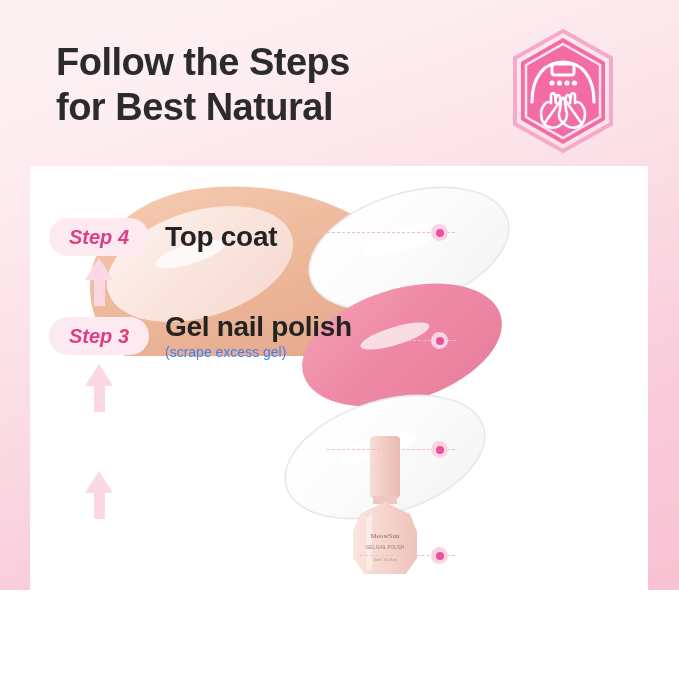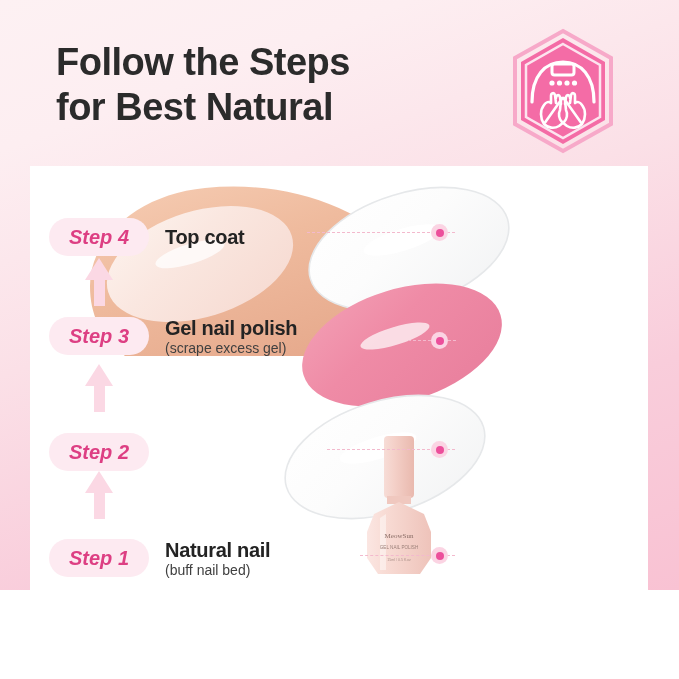--- a/index.html
+++ b/index.html
@@ -78,30 +78,30 @@
     font-weight: bold;
     color: #dd3f83;
     letter-spacing: 0px;
   }
   .step-label {
     position: absolute;
     left: 135px;
     color: #232323;
   }
   .step-title {
-    font-size: 20px;
+    font-size: 28px;
     font-weight: bold;
     letter-spacing: -0.3px;
     white-space: nowrap;
     line-height: 1.1;
   }
   .step-sub {
     font-size: 14px;
     font-weight: normal;
-    color: #404040;
+    color: #3b82f6;
     white-space: nowrap;
     margin-top: 1px;
   }
 
   
   .arrow {
     position: absolute;
     left: 55px;
     width: 28px;
     height: 0;
@@ -143,21 +143,21 @@
   }
   .dot::after {
     content: "";
     width: 8px;
     height: 8px;
     border-radius: 50%;
     background: #ec4f9b;
   }
 
   
-  .bottle { position: absolute; left: 330px; top: 268px; width: 78px; height: 146px; }
+  .bottle { position: absolute; left: 316px; top: 268px; width: 78px; height: 146px; }
   .bottle svg { display: block; width: 100%; height: 100%; }
 
   
   .nail { position: absolute; }
   .nail svg { display: block; width: 100%; height: 100%; }
 
   .nail-top   { left: 272px; top:   8px; width: 215px; height: 150px; }
   .nail-gel   { left: 265px; top: 104px; width: 215px; height: 150px; }
   .nail-base  { left: 248px; top: 216px; width: 215px; height: 150px; }
   .finger     { left: 222px; top: 300px; width: 400px; height: 190px; }
@@ -304,32 +304,24 @@
       <div class="step-pill">Step 3</div>
       <div class="step-label">
         <div class="step-title">Gel nail polish</div>
         <div class="step-sub">(scrape excess gel)</div>
       </div>
     </div>
     <div class="connector" style="left:378px; top:174px; width:48px;"></div>
     <div class="dot" style="left:401px; top:166px;"></div>
 
     <div class="step-row" style="top:259px;">
-      <div class="step-pill">Step 2</div>
     </div>
     <div class="connector" style="left:297px; top:283px; width:128px;"></div>
     <div class="dot" style="left:401px; top:275px;"></div>
 
-    <div class="step-row" style="top:365px;">
-      <div class="step-pill">Step 1</div>
-      <div class="step-label">
-        <div class="step-title">Natural nail</div>
-        <div class="step-sub">(buff nail bed)</div>
-      </div>
-    </div>
     <div class="connector" style="left:330px; top:389px; width:95px;"></div>
     <div class="dot" style="left:401px; top:381px;"></div>
 
     <div class="arrow" style="top:305px;">
       <div class="arrow-shaft"></div>
       <div class="arrow-head"></div>
     </div>
     <div class="arrow" style="top:198px;">
       <div class="arrow-shaft"></div>
       <div class="arrow-head"></div>

